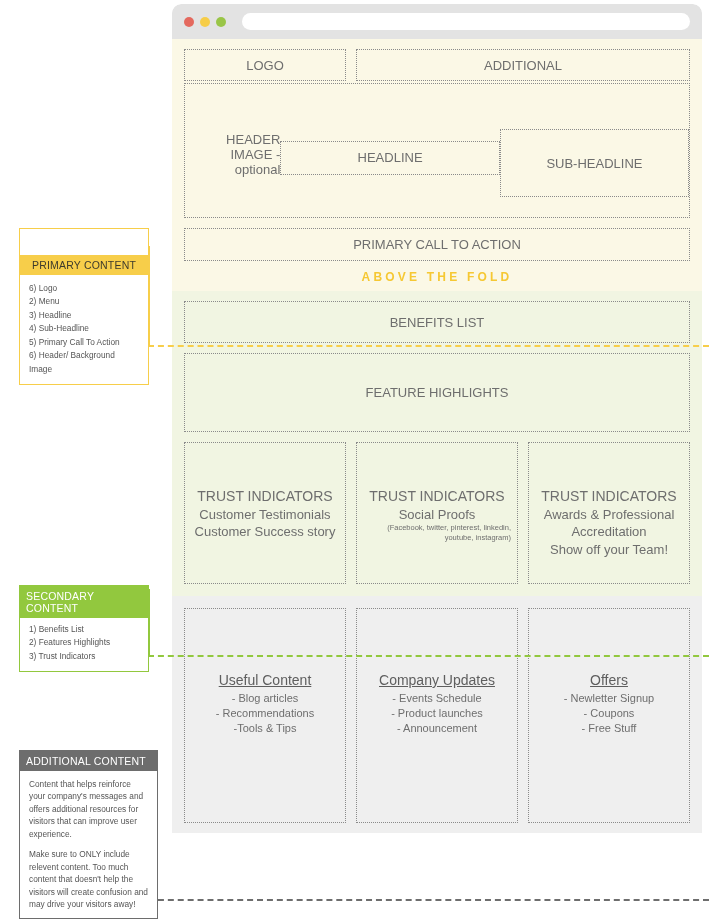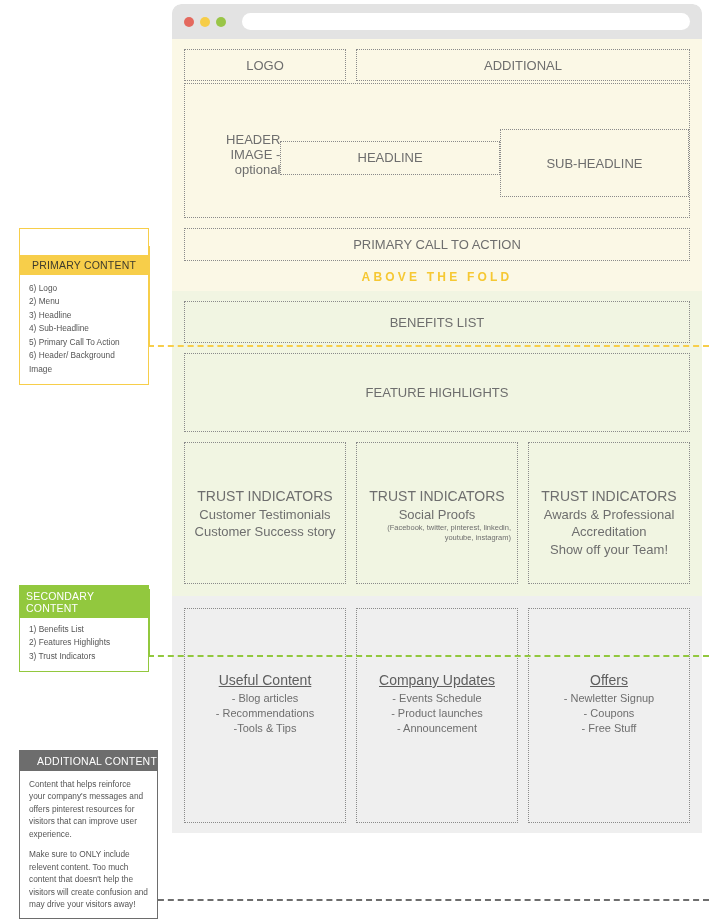--- a/index.html
+++ b/index.html
@@ -120,21 +120,21 @@
   .card-body { padding: 7px 8px 8px 9px; }
   .card-line { font-size: 8.3px; color: #555; line-height: 1.62; }
   .card-para { font-size: 8.3px; color: #555; line-height: 1.5; }
   .card-para + .card-para { margin-top: 8px; }
 
   .card-primary { border: 1px solid #f7ce4a; }
   .card-primary .card-head { background: #f7ce4a; color: #3d3a2c; margin-top: 26px; }
   .card-secondary { border: 1px solid #92c83e; }
   .card-secondary .card-head { background: #92c83e; color: #ffffff; text-align: left; padding-left: 6px; }
   .card-additional { border: 1px solid #6d6d6d; }
-  .card-additional .card-head { background: #6d6d6d; color: #ffffff; text-align: right; padding-left: 6px; font-size: 10.5px; }
+  .card-additional .card-head { background: #6d6d6d; color: #ffffff; text-align: left; padding-left: 6px; font-size: 10.5px; }
 </style>
 </head>
 <body>
 
 <div id="root">
 
   <div class="browser">
 
     <div class="browser-chrome">
       <span class="dot dot-red"></span>
@@ -258,18 +258,18 @@
     <div class="card-body" style="padding-top:5px;">
       <div class="card-line">1) Benefits List</div>
       <div class="card-line">2) Features Highlights</div>
       <div class="card-line">3) Trust Indicators</div>
     </div>
   </div>
 
   <div class="card card-additional" style="left:19px; top:750px; width:139px;">
     <div class="card-head">ADDITIONAL CONTENT</div>
     <div class="card-body">
-      <div class="card-para">Content that helps reinforce your company's messages and offers pinterest resources for visitors that can improve user experience.</div>
+      <div class="card-para">Content that helps reinforce your company's messages and offers additional resources for visitors that can improve user experience.</div>
       <div class="card-para">Make sure to ONLY include relevent content. Too much content that doesn't help the visitors will create confusion and may drive your visitors away!</div>
     </div>
   </div>
 
 </div>
 
 </body></html>

